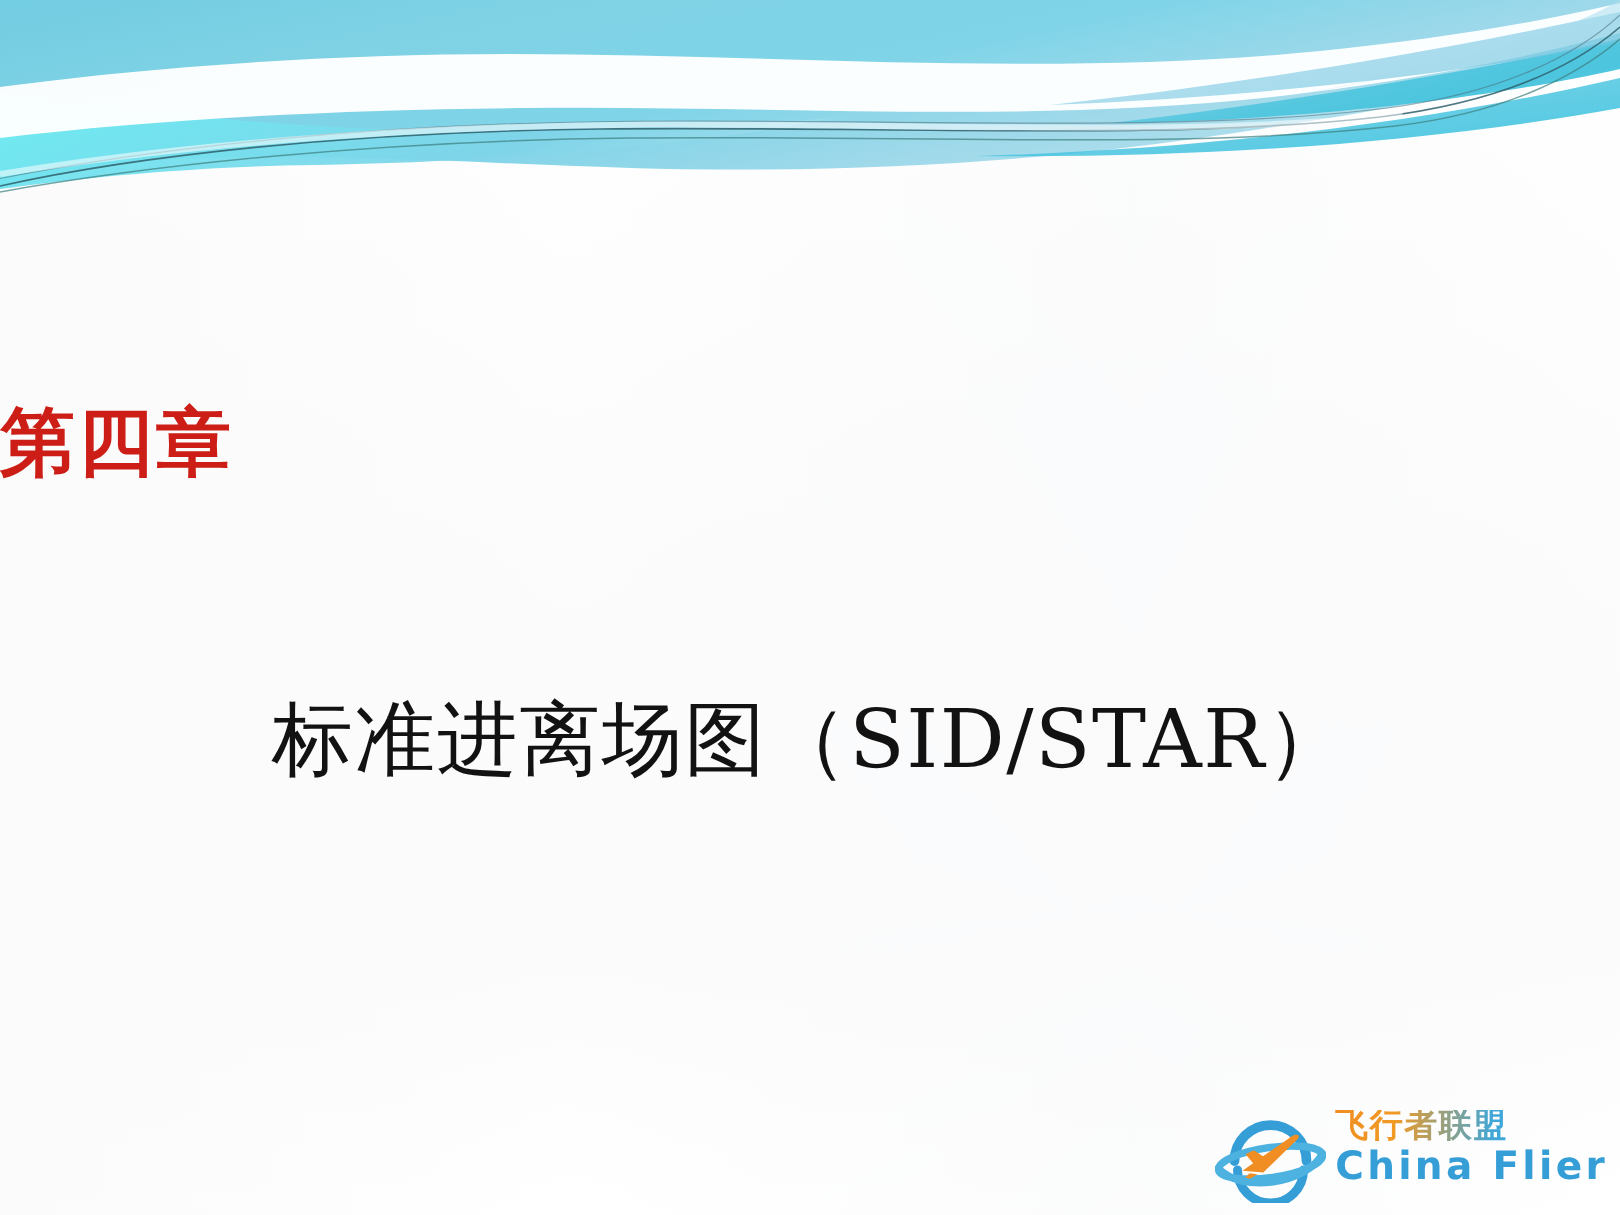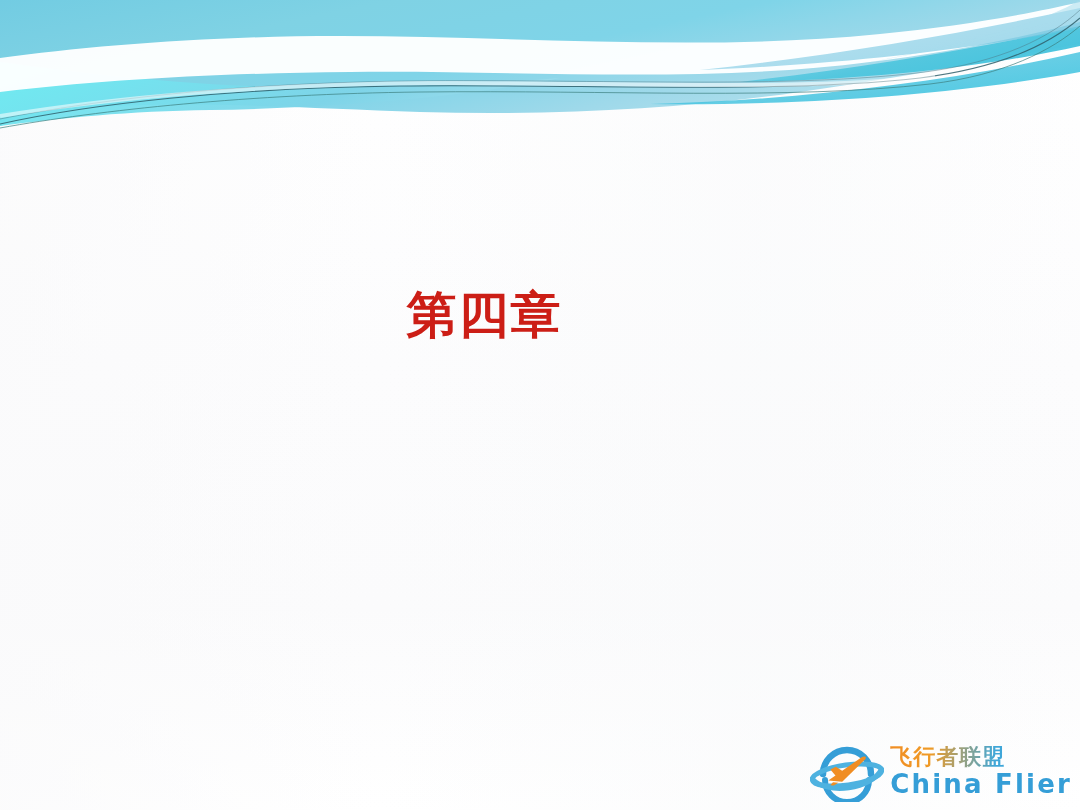--- a/index.html
+++ b/index.html
@@ -45,22 +45,21 @@
     width: 1080px;
     height: 130px;
   }
 
   
   .title-block {
     position: absolute;
     left: 0;
     top: 268px;
     width: 969px;
-    text-align: center;
-    margin-top: 20px;
+    text-align: left;
   }
   .chapter-title {
     font-family: "DejaVu Sans", "Liberation Sans", sans-serif;
     font-size: 50px;
     font-weight: 700;
     line-height: 1.1;
     color: #cc1e16;
     letter-spacing: 2px;
     margin: 0;
   }
@@ -82,21 +81,21 @@
     margin: 0;
     white-space: nowrap;
   }
 
   
   .watermark {
     position: absolute;
     right: 8px;
     bottom: 8px;
     display: flex;
-    align-items: center;
+    align-items: flex-start;
     gap: 6px;
     opacity: 0.97;
   }
   .logo-mark {
     width: 74px;
     height: 62px;
     flex: 0 0 auto;
   }
   .logo-mark svg { display: block; }
   .logo-text {
@@ -204,20 +203,23 @@
 
       <path d="M0,116 C110,98 260,84 430,83
                C620,82 800,92 935,76" fill="none" stroke="#ffffff" stroke-width="4" opacity="0.55"></path>
     </svg>
   </div>
 
   <div class="title-block">
     <h1 class="chapter-title">第四章</h1>
   </div>
 
+  <div class="subtitle-block">
+    <h2 class="subtitle">标准进离场图（SID/STAR）</h2>
+  </div>
 
   <div class="watermark">
     <div class="logo-mark">
       <svg viewBox="0 0 74 62" xmlns="http://www.w3.org/2000/svg">
 
         <path d="M13,34 A24,24 0 1 1 61,34" fill="none" stroke="#2f9bd6" stroke-width="6.5" stroke-linecap="round"></path>
         <path d="M15,40 A22,22 0 0 0 59,40" fill="none" stroke="#2f9bd6" stroke-width="6" stroke-linecap="round"></path>
 
         <ellipse cx="37" cy="35" rx="35" ry="10" fill="none" stroke="#49b0e0" stroke-width="5" transform="rotate(-8 37 35)"></ellipse>
 

